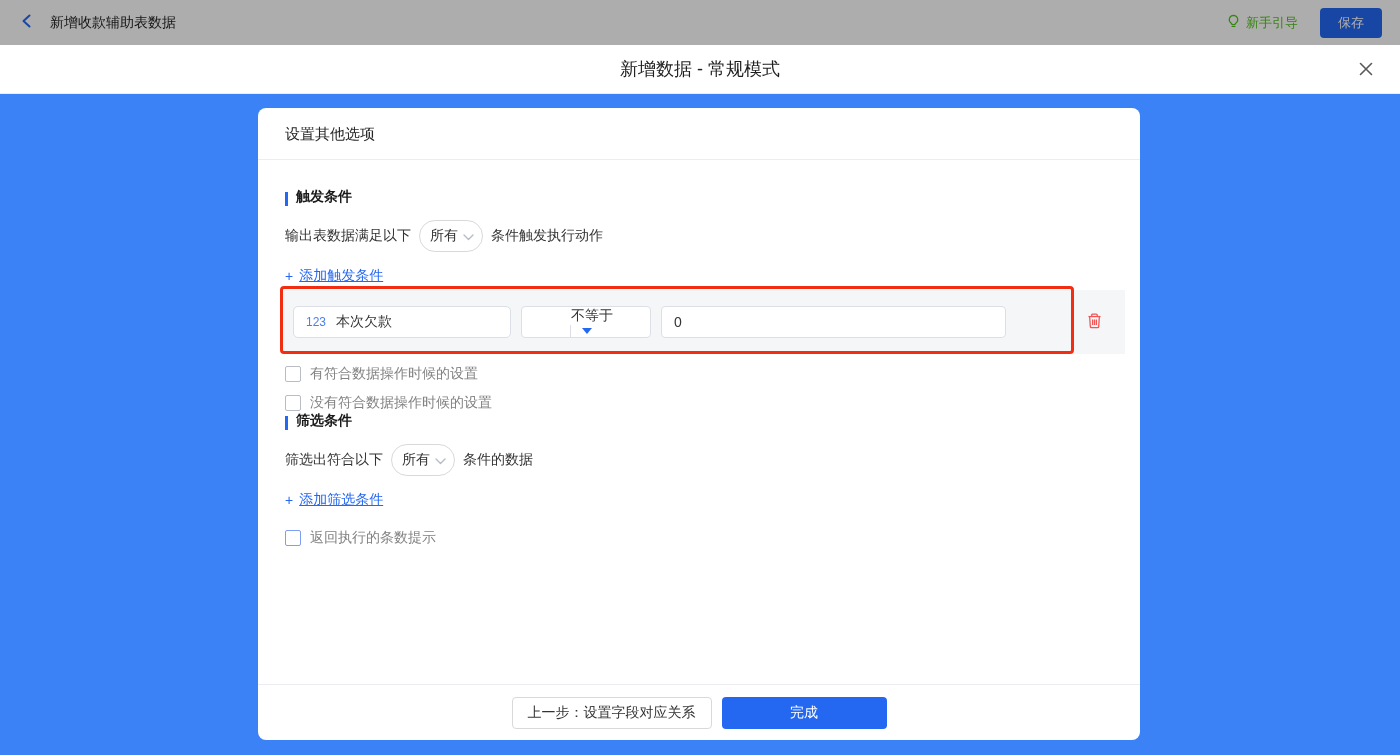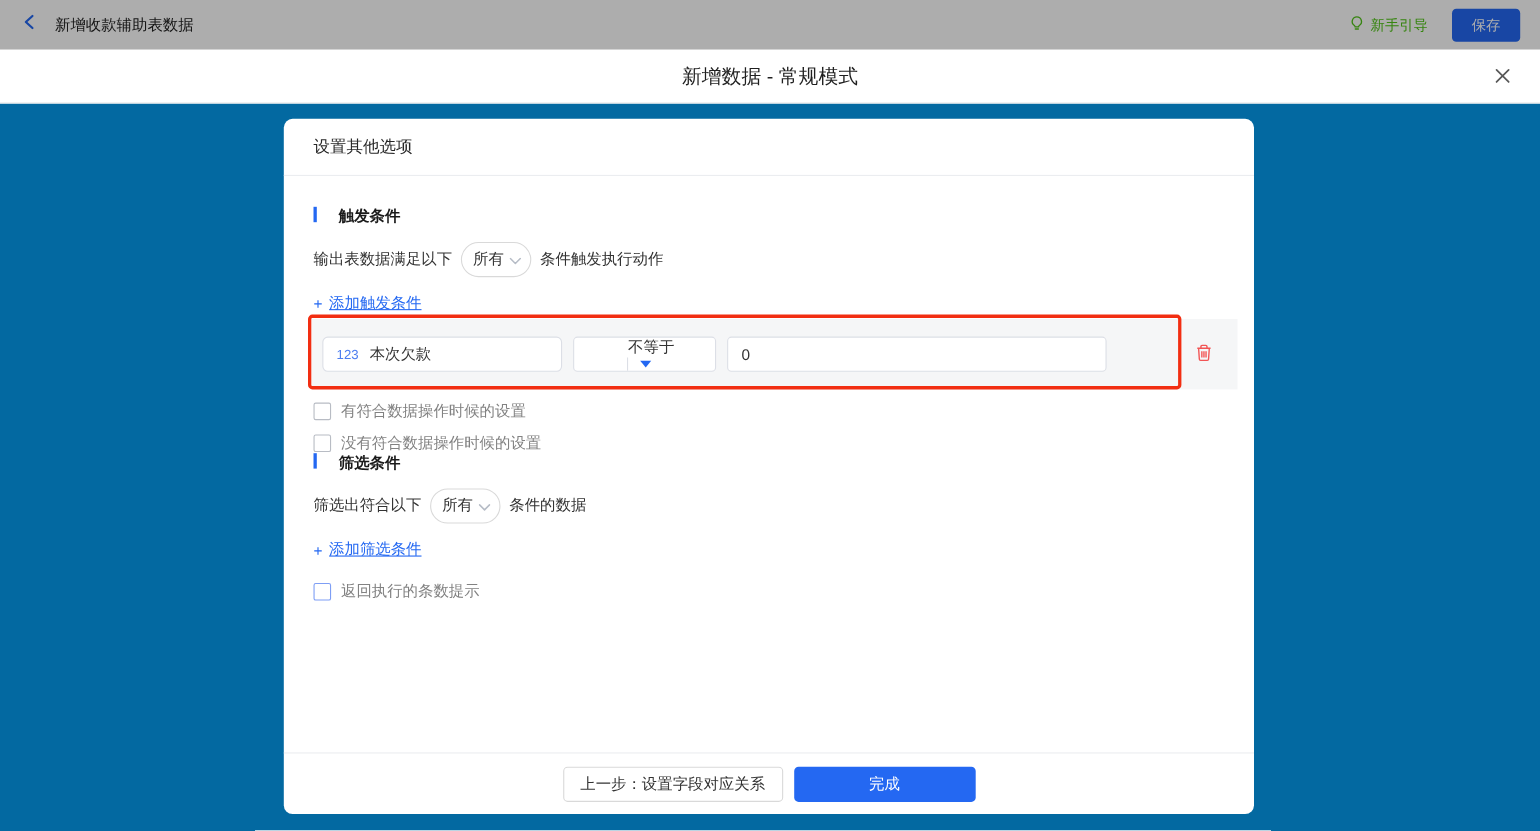--- a/index.html
+++ b/index.html
@@ -24,28 +24,28 @@
     font-size:13px; border:none; border-radius:4px; cursor:pointer; }
 
   
   .dialog-header { position:relative; height:49px; background:#fff;
     border-bottom:1px solid #ececec; display:flex; align-items:center; justify-content:center; }
   .dialog-title { font-size:18px; font-weight:500; color:#1f1f1f; }
   .dialog-close { position:absolute; right:24px; top:14px; width:20px; height:20px;
     cursor:pointer; display:flex; align-items:center; justify-content:center; }
 
   
-  .content { height:661px; background:#0369a1; }
+  .content { height:661px; background:#3b82f6; }
   .card { position:relative; margin-left:258px; top:14px; width:882px; height:632px;
     background:#fff; border-radius:8px; display:flex; flex-direction:column; }
   .card-header { height:52px; line-height:52px; padding-left:27px;
     font-size:15px; color:#262626; border-bottom:1px solid #ebedf0; }
   .card-body { flex:1; padding:28px 27px 0 27px; }
 
-  .section-title { display:flex; align-items:flex-start; gap:20px; }
+  .section-title { display:flex; align-items:flex-end; gap:8px; }
   .section-bar { width:3px; height:14px; background:#2468f2; }
   .section-title span { font-size:14px; font-weight:bold; color:#1a1a1a; }
 
   .cond-row { display:flex; align-items:center; gap:8px; margin-top:14px;
     font-size:14px; color:#333; }
   .mode-select { width:64px; height:32px; border:1px solid #d9d9d9; border-radius:16px;
     background:#fff; display:flex; align-items:center; justify-content:space-between;
     padding:0 8px 0 10px; cursor:pointer; }
   .mode-select span { font-size:14px; color:#333; }
 

